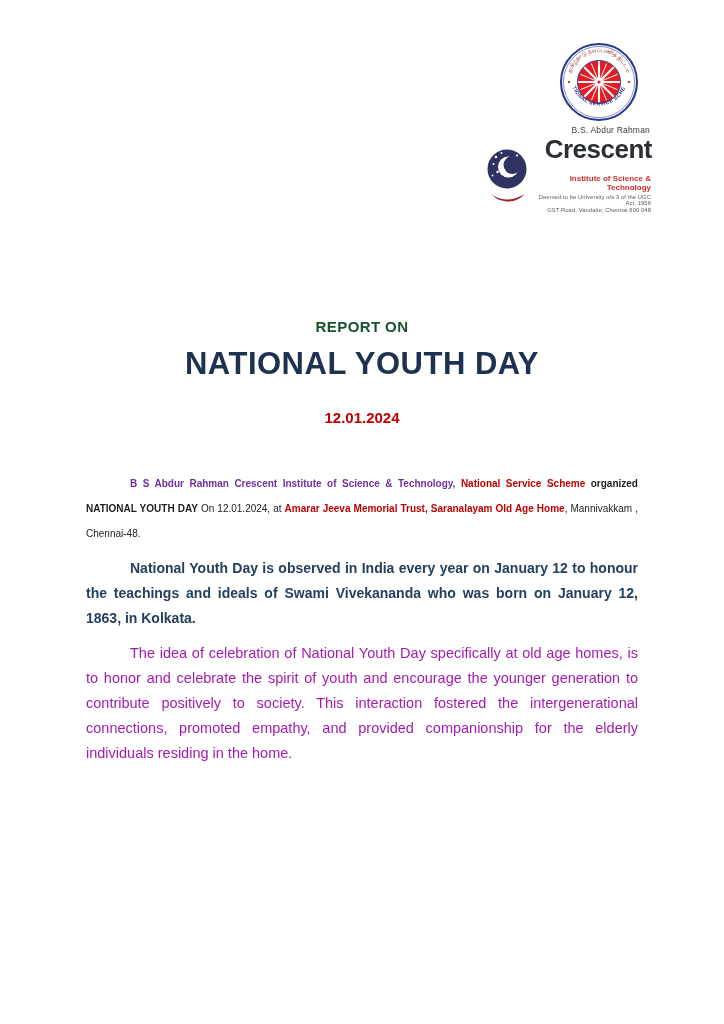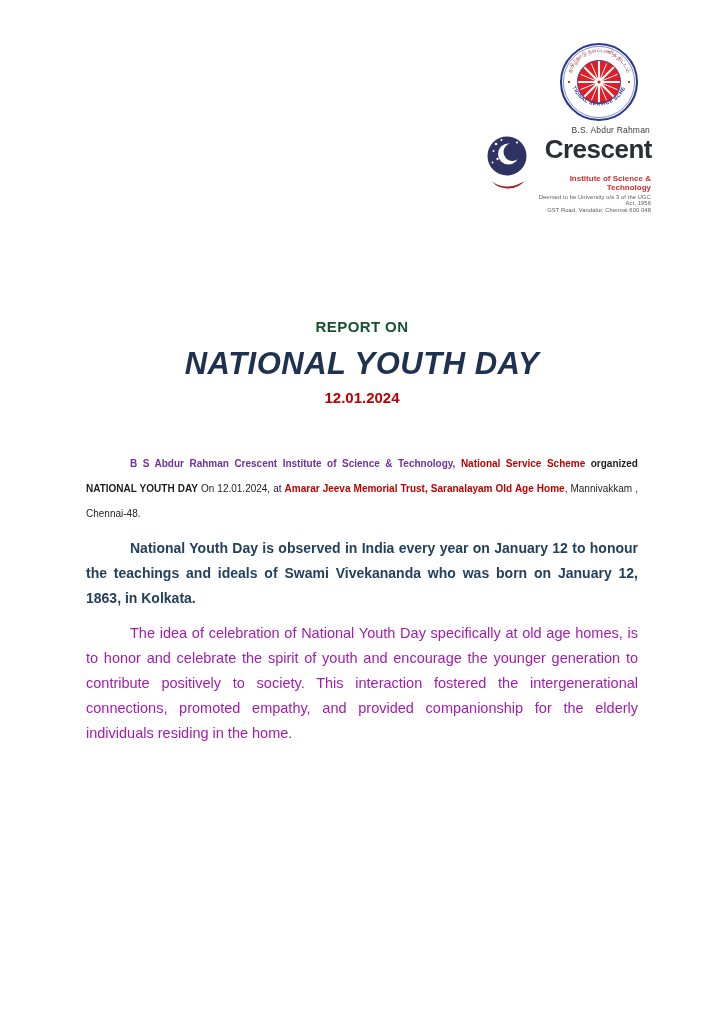--- a/index.html
+++ b/index.html
@@ -21,21 +21,21 @@
     top: 42px;
     width: 80px;
     height: 80px;
   }
   .crescent-logo {
     position: absolute;
     left: 486px;
     top: 121px;
     width: 166px;
     display: flex;
-    align-items: center;
+    align-items: flex-end;
   }
   .crescent-icon { width: 46px; height: 66px; flex: 0 0 auto; }
   .crescent-text { flex: 1; text-align: right; padding-top: 4px; }
   .crescent-pre {
     font-size: 8.5px; color: #3c3c3c; letter-spacing: 0.2px;
     margin-bottom: 1px; margin-right: 2px;
   }
   .crescent-name {
     font-size: 26px; font-weight: bold; color: #2b2e35;
     letter-spacing: -0.5px; line-height: 1.0;
@@ -65,29 +65,28 @@
     line-height: 18px;
   }
   .page-title {
     text-align: center;
     font-size: 31px;
     font-weight: bold;
     color: #1e3150;
     letter-spacing: 0.5px;
     line-height: 34px;
     margin-top: 11px;
-    font-style: italic;
   }
   .report-date {
     text-align: center;
     font-size: 15px;
     font-weight: bold;
     color: #c00000;
     line-height: 18px;
-    margin-top: 8px;
+    margin-top: 28px;
   }
   .paragraphs { margin-top: 44px; }
   .paragraphs p {
     text-align: justify;
     text-indent: 44px;
     line-height: 25px;
     margin-bottom: 10px;
   }
   .p-bold-mixed { font-size: 10px; font-weight: bold; color: #1d1d1f; }
   .p-navy      { font-size: 14px; font-weight: bold; color: #24405f; }

